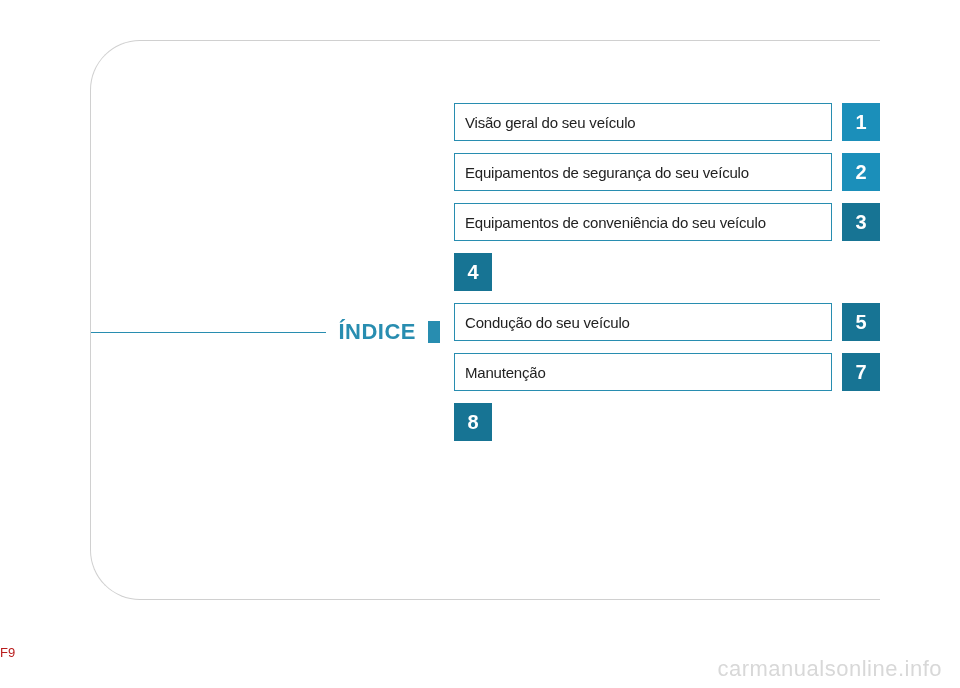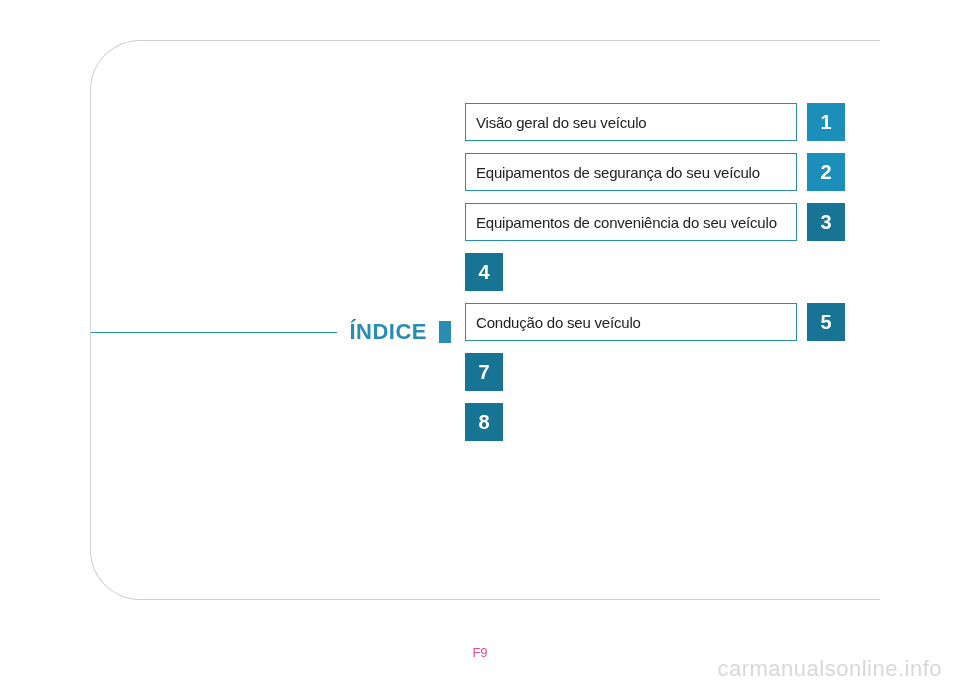--- a/index.html
+++ b/index.html
@@ -64,21 +64,21 @@
       flex: 1;
       display: flex;
       flex-direction: column;
       gap: 12px;
       padding-left: 14px;
     }
     .toc-row {
       display: flex;
       align-items: stretch;
       gap: 10px;
-      width: 380px;
+      width: 426px;
     }
     .toc-label {
       flex: 1;
       border: 1.5px solid #288db0;
       height: 38px;
       display: flex;
       align-items: center;
       padding-left: 10px;
       font-size: 15px;
       color: #222;
@@ -95,23 +95,22 @@
       justify-content: center;
       font-size: 20px;
       font-weight: 600;
     }
     .toc-num.dark { background: #177494; }
     .page-num {
       position: absolute;
       bottom: 28px;
       left: 0;
       right: 0;
-      text-align: center;
       font-size: 13px;
-      color: #ec4899;
+      color: #b91c1c;
     }
     .watermark {
       position: absolute;
       bottom: 6px;
       right: 18px;
       font-size: 22px;
       color: #d8d8d8;
       font-weight: 400;
       letter-spacing: 0.5px;
     }
@@ -145,20 +144,21 @@
         <div class="toc-num dark">3</div>
       </div>
       <div class="toc-row">
         <div class="toc-num dark">4</div>
       </div>
       <div class="toc-row">
         <div class="toc-label">Condução do seu veículo</div>
         <div class="toc-num dark">5</div>
       </div>
       <div class="toc-row">
+        <div class="toc-label">Manutenção</div>
         <div class="toc-num dark">7</div>
       </div>
       <div class="toc-row">
         <div class="toc-num dark">8</div>
       </div>
     </div>
 
   </div>
 
 </div>

